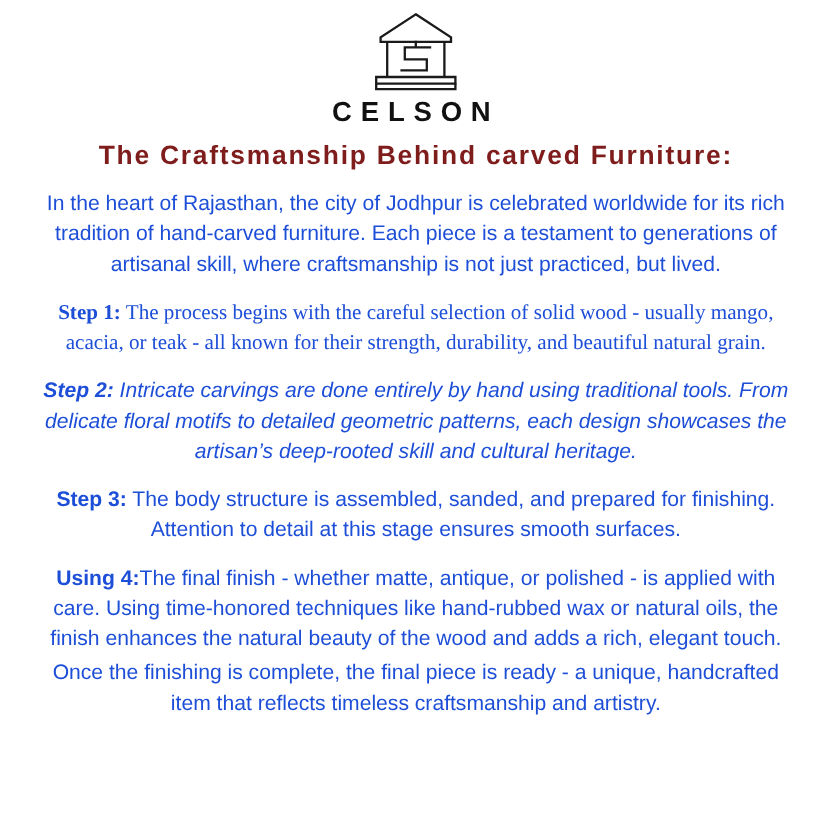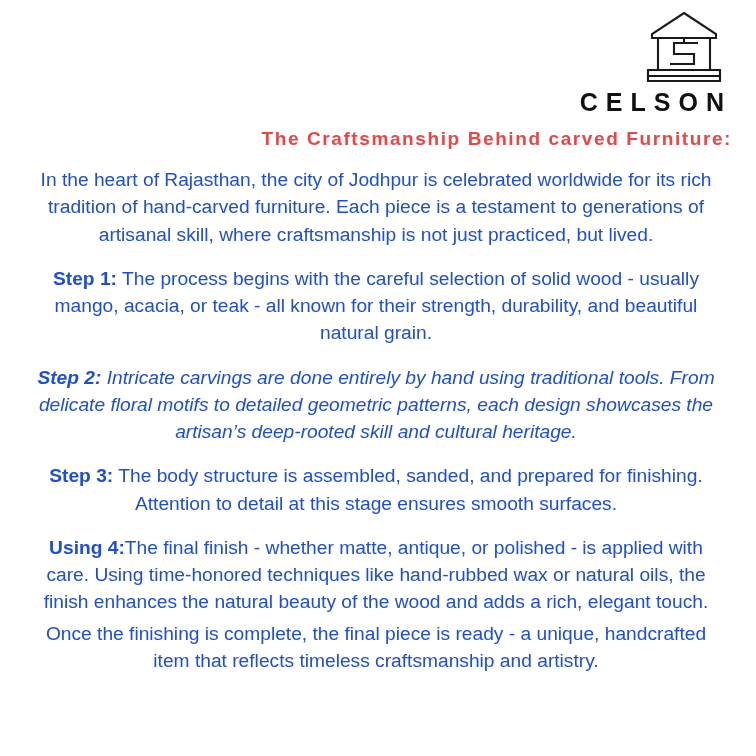--- a/index.html
+++ b/index.html
@@ -14,42 +14,42 @@
     color: #1a1a1a;
     overflow: hidden;
   }
   .page {
     width: 756px;
     height: 636px;
     box-sizing: border-box;
     padding: 8px 24px 10px 24px;
     display: flex;
     flex-direction: column;
-    align-items: flex-end;
+    align-items: center;
   }
   .logo-mark {
     width: 96px;
     height: 74px;
     margin-top: 2px;
     display: block;
   }
   .brand {
     font-size: 25px;
     letter-spacing: 8px;
     font-weight: 700;
     color: #111111;
     margin-top: 4px;
     margin-bottom: 0;
     text-align: center;
   }
   .headline {
-    font-size: 19px;
+    font-size: 24px;
     font-weight: 700;
     letter-spacing: 1.6px;
-    color: #ef4444;
+    color: #7f1d1d;
     margin-top: 11px;
     margin-bottom: 0;
     text-align: center;
     white-space: nowrap;
   }
   .body-wrap {
     width: 712px;
     margin-top: 16px;
   }
   .para {
@@ -59,21 +59,21 @@
     color: #1d4ed8;
     margin: 0 0 17px 0;
   }
   .para.tight {
     margin-bottom: 4px;
   }
   .para .step {
     font-weight: 700;
   }
   .p1 { padding: 0 18px; }
-  .p2 { padding: 0 16px; }
+  .p2 { padding: 0 16px; font-family: Liberation Serif, serif; }
   .p3 { padding: 0 2px; font-style: italic; }
   .p4 { padding: 0 22px; }
   .p5 { padding: 0 8px; }
   .p6 { padding: 0 22px; }
 </style>
 </head>
 <body>
 
 <div class="page">
 

